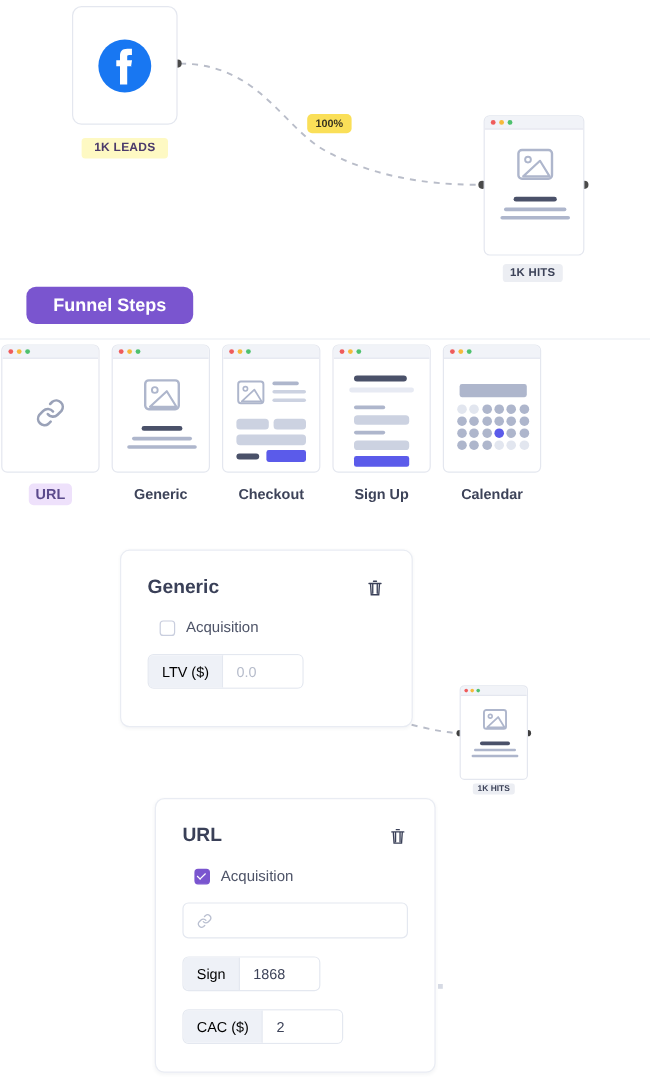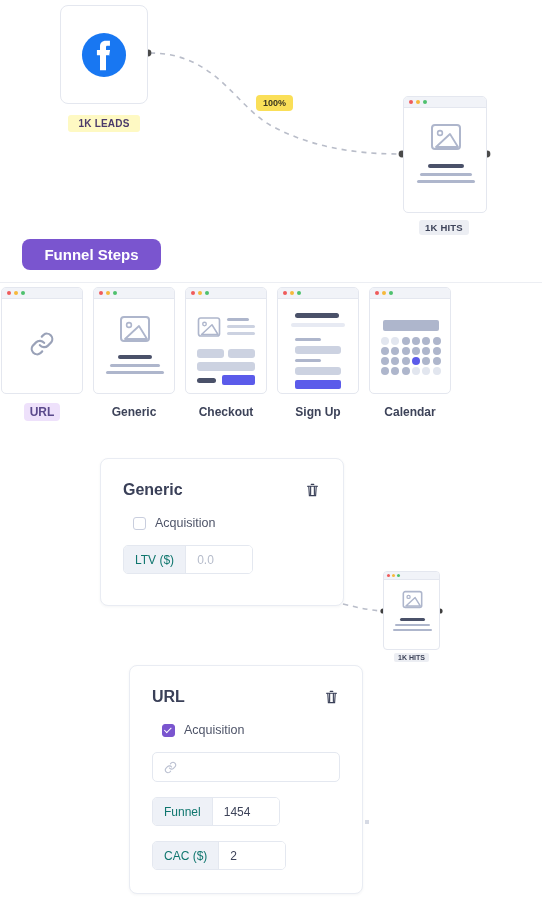--- a/index.html
+++ b/index.html
@@ -116,21 +116,21 @@
   }
   .check-label { font-size: 12.5px; color: #4e5468; }
 
   .field {
     display: flex; align-items: stretch;
     border: 1px solid #e4e8f0; border-radius: 5px;
     overflow: hidden; height: 29px; margin-top: 15px;
     width: max-content;
   }
   .field-key {
-    background: #eef1f7; color: #0f766e;
+    background: #eef1f7; color: #000000;
     font-size: 12px; display: flex; align-items: center;
     padding: 0 11px; border-right: 1px solid #e4e8f0;
   }
   .field-val {
     background: #fff; color: #3d4359;
     font-size: 12px; display: flex; align-items: center;
     padding: 0 11px; min-width: 66px;
   }
   .field-val.ph { color: #b6bccb; }
 
@@ -393,22 +393,22 @@
     </div>
     <div class="urlbox">
       <span style="display:flex;">
         <svg width="13" height="13" viewBox="0 0 24 24" fill="none" stroke="#b9bfd0" stroke-width="2" stroke-linecap="round">
           <path d="M10 13a5 5 0 0 0 7.5.5l3-3a5 5 0 0 0-7-7l-1.7 1.7"></path>
           <path d="M14 11a5 5 0 0 0-7.5-.5l-3 3a5 5 0 0 0 7 7l1.7-1.7"></path>
         </svg>
       </span>
     </div>
     <div class="field">
-      <span class="field-key">Funnel</span>
-      <span class="field-val">1454</span>
+      <span class="field-key">Sign</span>
+      <span class="field-val">1868</span>
     </div>
     <div class="field">
       <span class="field-key">CAC ($)</span>
       <span class="field-val">2</span>
     </div>
   </div>
 
 </div>
 
 </body></html>

